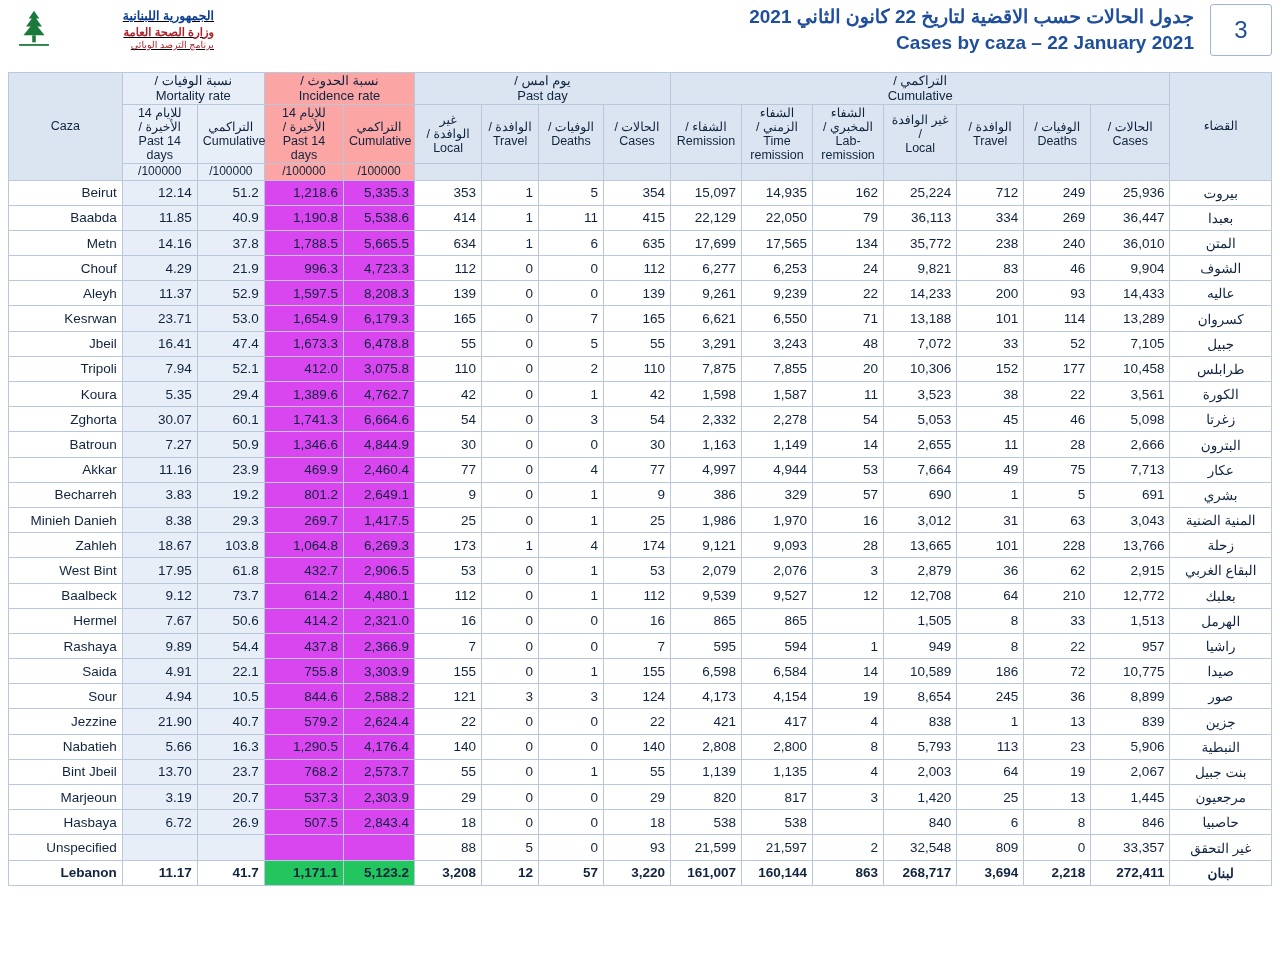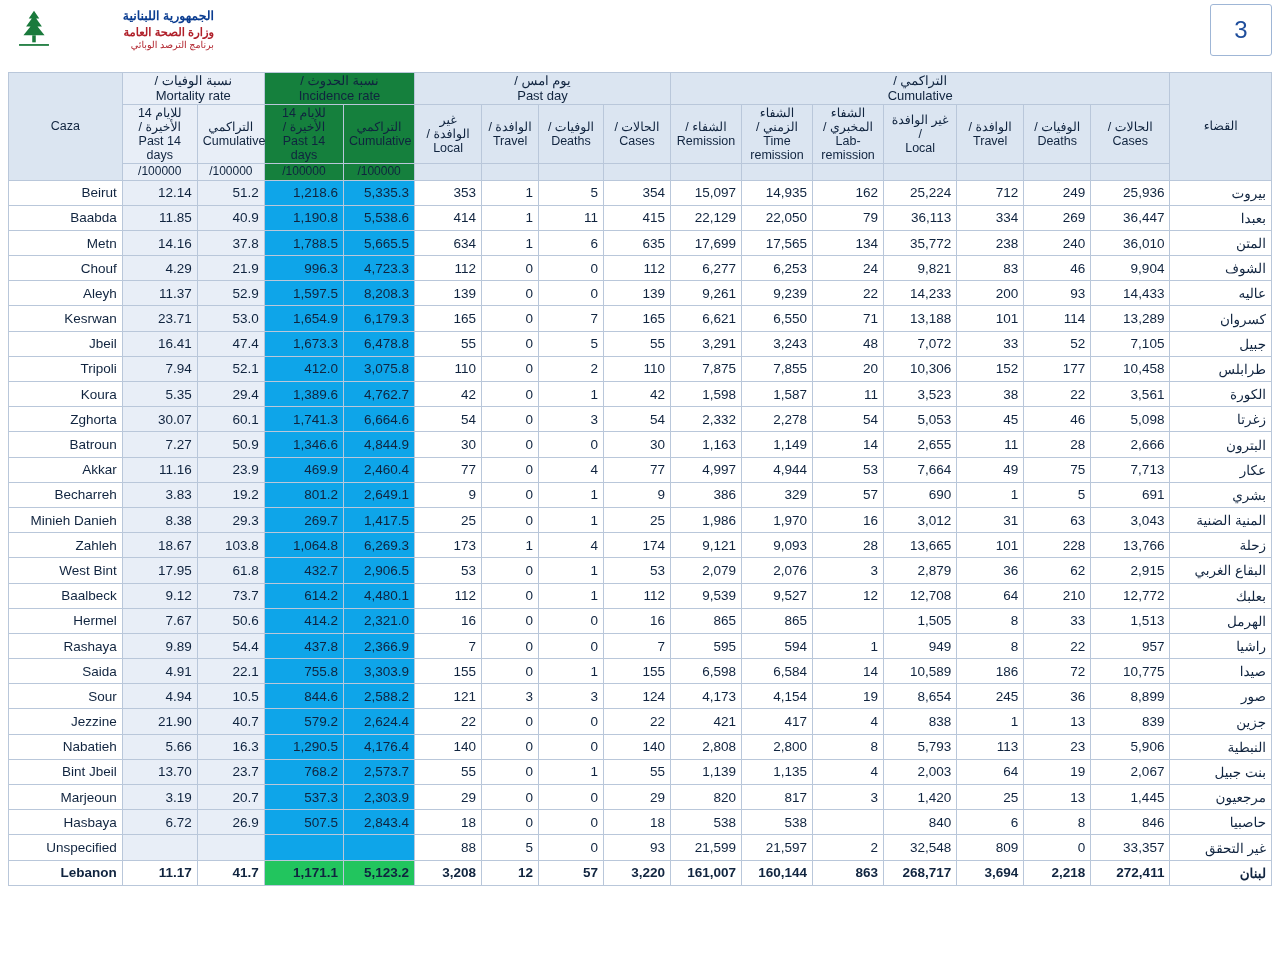--- a/index.html
+++ b/index.html
@@ -14,21 +14,21 @@
   
   .header {
     position: relative;
     height: 62px;
     width: 1280px;
   }
   .logo {
     position: absolute;
     left: 6px; top: 2px;
     width: 210px; height: 56px;
-    display: flex; align-items: center;
+    display: flex; align-items: center; text-decoration: underline;
   }
   .logo-mark {
     width: 58px; height: 52px;
     flex: 0 0 58px;
     position: relative;
   }
   .cedar {
     position: absolute; left: 6px; top: 4px;
     width: 44px; height: 44px;
   }
@@ -96,32 +96,32 @@
     color: #10243f;
     margin-left: 28px;
   }
   thead th.grp { font-size: 13px; }
   thead th.unit { font-size: 12px; }
   .hdr-ar { direction: rtl; display: block; }
   .hdr-en { display: block; }
 
   tbody td { height: 25.2px; }
   td.name { text-align: right; font-size: 13.5px; padding-left: 6px; }
-  td.name-ar { text-align: right; direction: rtl; font-size: 13.5px; padding-right: 6px; }
+  td.name-ar { text-align: center; direction: rtl; font-size: 13.5px; padding-right: 6px; }
   td.num { text-align: right; font-variant-numeric: tabular-nums; padding-right: 6px; }
 
   tbody tr.total td { font-weight: bold; background: #ffffff; }
   tbody tr.total td.shade { background: #22c55e; }
 
-  td.shade { background: #0ea5e9; }
+  td.shade { background: #d946ef; }
   td.shade2 { background: #e8eef7; margin-left: 16px; }
 
   
   .c-mort { background: #e8eef7; }
-  .c-cum  { background: #15803d; }
+  .c-cum  { background: #fca5a5; }
 </style>
 </head>
 <body>
 
 <div class="page">
 
   <div class="header">
 
     <div class="logo">
       <div class="logo-mark">
@@ -134,20 +134,22 @@
         </svg>
       </div>
       <div class="logo-text">
         <div class="logo-ar1">الجمهورية اللبنانية</div>
         <div class="logo-ar2">وزارة الصحة العامة</div>
         <div class="logo-ar3">برنامج الترصد الوبائي</div>
       </div>
     </div>
 
     <div class="title-block">
+      <div class="title-ar">جدول الحالات حسب الاقضية لتاريخ 22 كانون الثاني 2021</div>
+      <div class="title-en">Cases by caza – 22 January 2021</div>
     </div>
 
     <div class="page-num-box">3</div>
   </div>
 
   <div class="table-wrap">
     <table class="caza">
       <colgroup>
         <col style="width:112px">
         <col style="width:74px">

